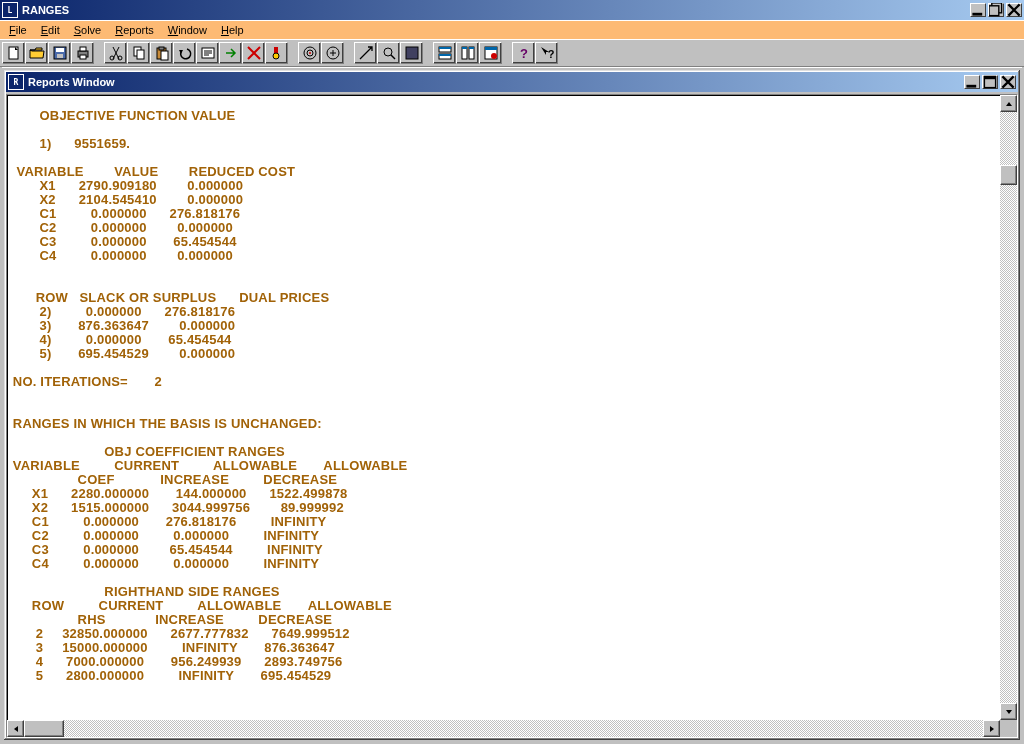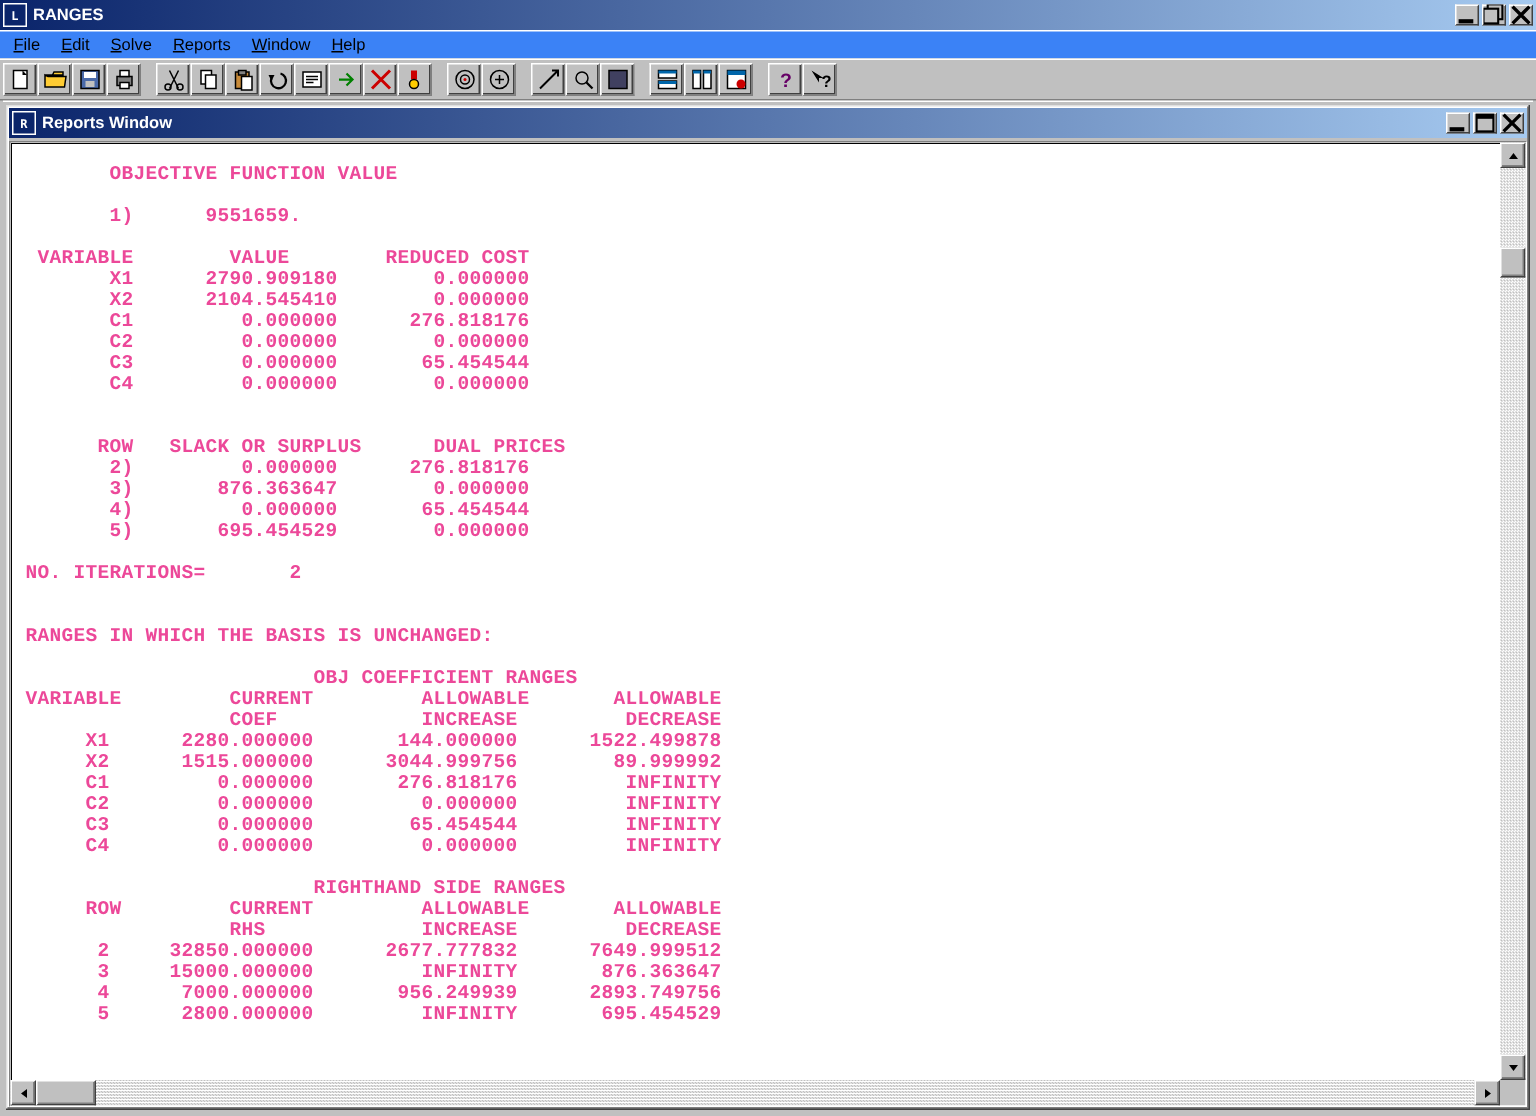--- a/index.html
+++ b/index.html
@@ -7,39 +7,39 @@
   .app { width:1024px; height:744px; background:#c0c0c0; position:relative; display:flex; flex-direction:column; }
 
   
   .titlebar { height:20px; background:linear-gradient(to right,#0a246a,#a6caf0); display:flex; align-items:center; padding:1px 2px; color:#fff; font-weight:bold; }
   .titlebar .icon { width:16px; height:16px; background:#0a246a; border:1px solid #fff; margin-right:4px; display:flex; align-items:center; justify-content:center; font-size:8px; font-family:monospace;}
   .titlebar .spacer { flex:1; }
   .tbtn { width:16px; height:14px; background:#c0c0c0; border:1px solid #fff; border-right-color:#404040; border-bottom-color:#404040; margin-left:2px; display:flex; align-items:center; justify-content:center; font-family:Arial; font-size:10px; font-weight:bold; color:#000;}
   .tbtn.close { font-size:11px; }
 
   
-  .menubar { height:19px; background:#3b82f6; display:flex; align-items:center; padding:0 2px; border-top:1px solid #fff;}
+  .menubar { height:19px; background:#fdba74; display:flex; align-items:center; padding:0 2px; border-top:1px solid #fff;}
   .menubar .mi { padding:2px 7px; cursor:default; }
   .menubar .u { text-decoration:underline; }
 
   
   .toolbar { height:28px; background:#c0c0c0; border-top:1px solid #fff; border-bottom:1px solid #808080; display:flex; align-items:center; padding:1px 2px; }
   .tgrp { display:flex; margin-right:10px; }
   .tbutton { width:23px; height:22px; background:#c0c0c0; border:1px solid #fff; border-right-color:#808080; border-bottom-color:#808080; box-shadow: inset -1px -1px 0 #404040; display:flex; align-items:center; justify-content:center; font-size:12px; cursor:default;}
   .tbutton svg { width:16px; height:16px; }
 
   
   .mdi { flex:1; background:#808080; border-top:1px solid #fff; position:relative; margin:0 2px 2px 2px;}
   
   
   .inner { position:absolute; left:0; top:0; right:0; bottom:0; background:#c0c0c0; border:2px solid #c0c0c0; box-shadow: inset -1px -1px 0 #404040, inset 1px 1px 0 #dfdfdf, inset -2px -2px 0 #808080, inset 2px 2px 0 #fff; display:flex; flex-direction:column;}
   .inner .titlebar { margin:2px;}
   .inner .client { flex:1; margin:0 2px 2px 2px; background:#fff; border:1px solid #808080; border-right-color:#fff; border-bottom-color:#fff; box-shadow: inset 1px 1px 0 #000; position:relative; overflow:hidden;}
   
-  .content { position:absolute; left:2px; top:1px; right:18px; bottom:18px; font-family: Liberation Mono, monospace; font-size:13px; line-height:14px; white-space:pre; color:#ec4899; letter-spacing:0.2px; font-weight:bold;}
+  .content { position:absolute; left:2px; top:1px; right:18px; bottom:18px; font-family: Liberation Sans, sans-serif; font-size:13px; line-height:14px; white-space:pre; color:#a16207; letter-spacing:0.2px; font-weight:bold;}
 
   
   .vscroll { position:absolute; right:0; top:0; bottom:17px; width:17px; background:#dcdcdc; background-image: repeating-conic-gradient(#c0c0c0 0 25%, #fff 0 50%); background-size:2px 2px; border-left:0;}
   .hscroll { position:absolute; left:0; right:17px; bottom:0; height:17px; background:#dcdcdc; background-image: repeating-conic-gradient(#c0c0c0 0 25%, #fff 0 50%); background-size:2px 2px;}
   .corner { position:absolute; right:0; bottom:0; width:17px; height:17px; background:#c0c0c0;}
   .sbtn { width:17px; height:17px; background:#c0c0c0; border:1px solid #fff; border-right-color:#404040; border-bottom-color:#404040; box-shadow: inset -1px -1px 0 #808080; display:flex; align-items:center; justify-content:center; position:absolute;}
   .sbtn svg{width:8px;height:8px;}
   .vscroll .up{top:0;} .vscroll .down{bottom:0;}
   .hscroll .left{left:0;} .hscroll .right{right:0;}
   .thumb { position:absolute; background:#c0c0c0; border:1px solid #fff; border-right-color:#404040; border-bottom-color:#404040; box-shadow: inset -1px -1px 0 #808080;}

